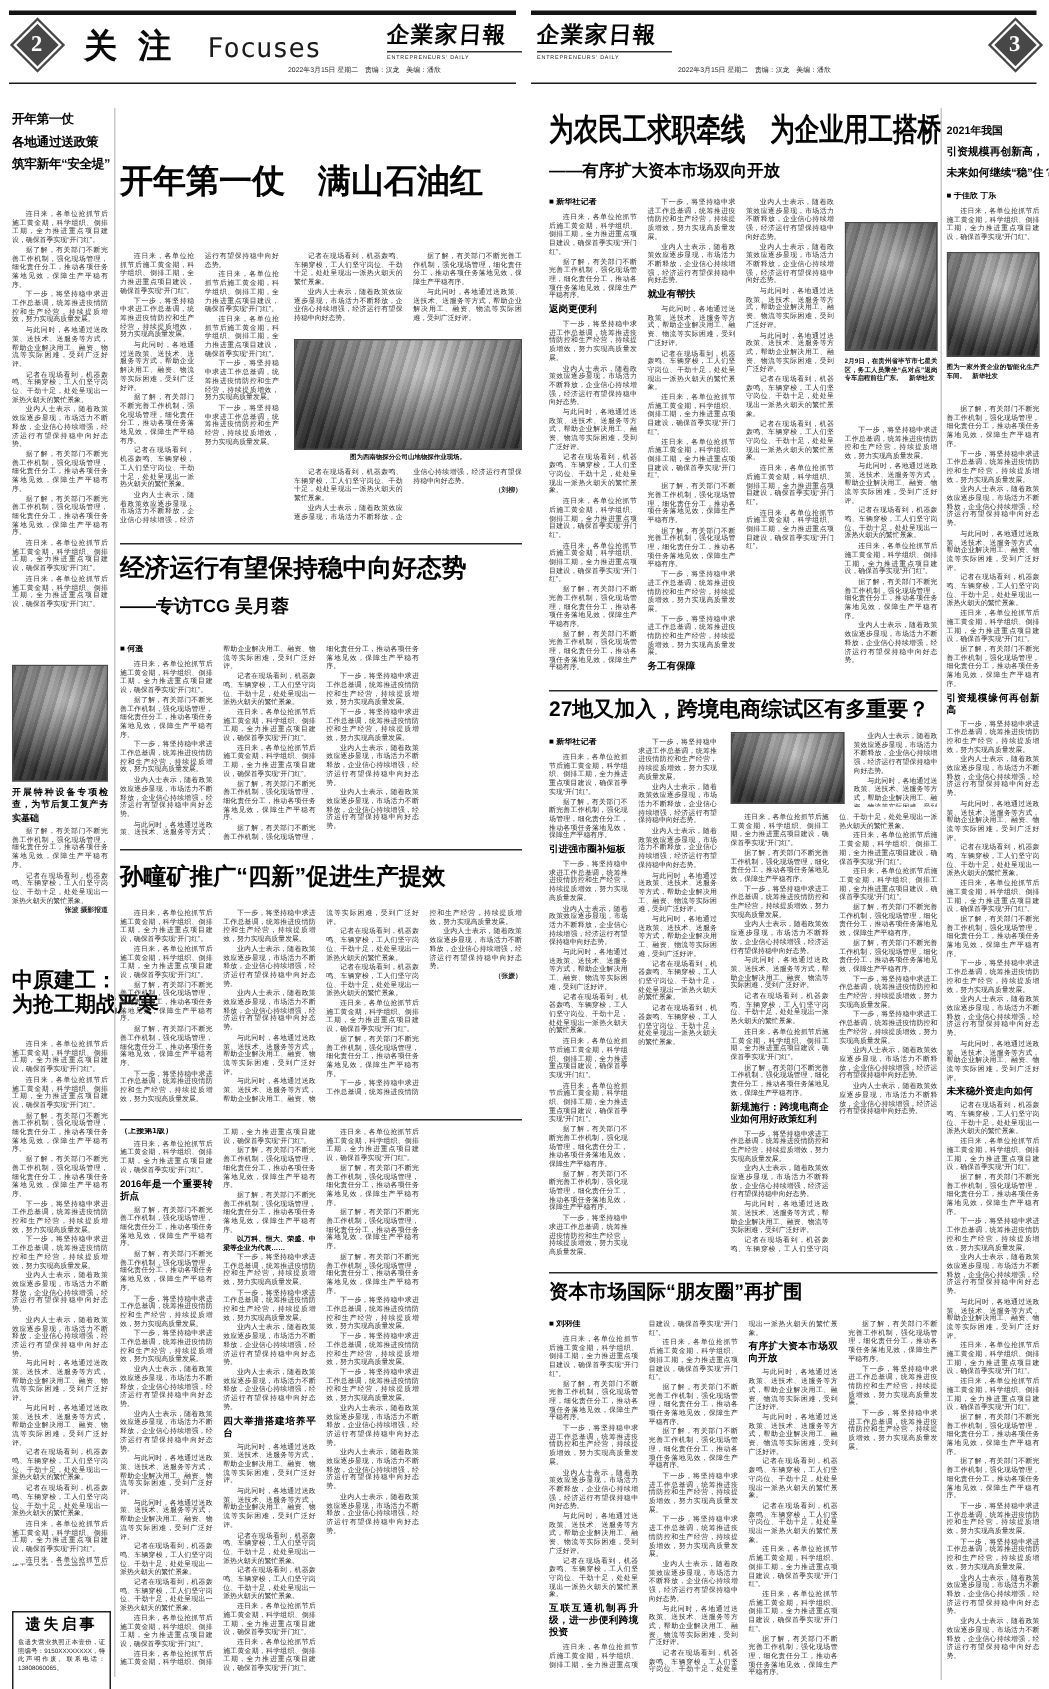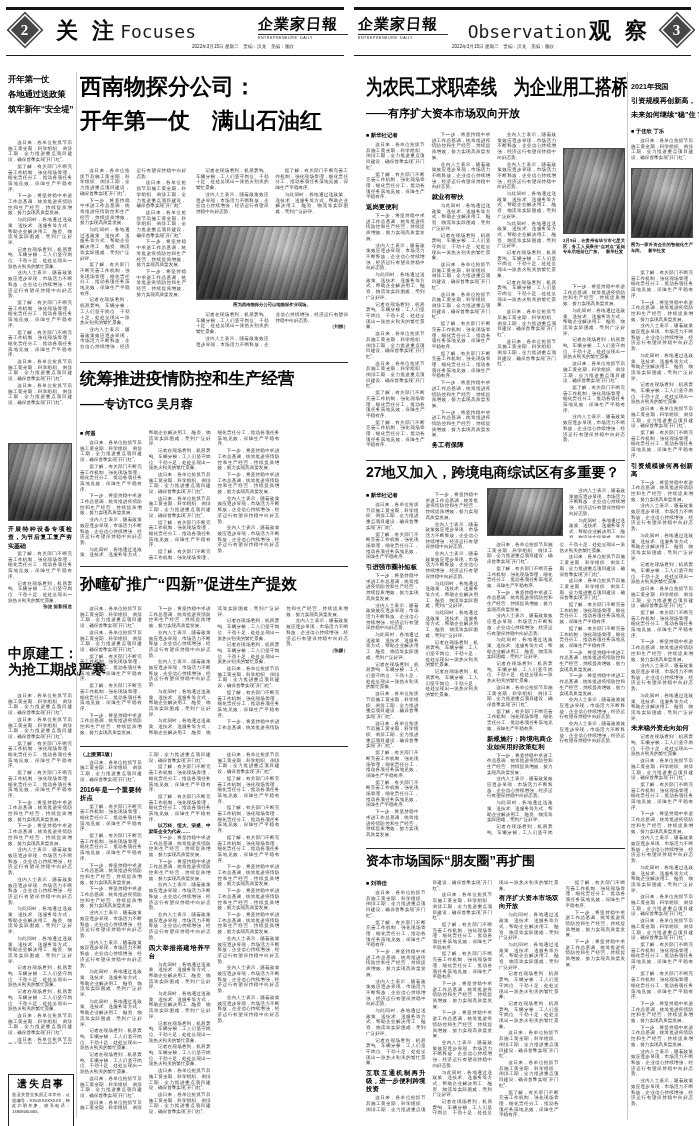--- a/index.html
+++ b/index.html
@@ -19,21 +19,21 @@
   .vline{position:absolute;width:1px;background:#c9c9c9;}
   .hr{position:absolute;height:1px;background:#2b2b2b;}
 
   .badge{position:absolute;width:26px;height:26px;background:#474747;transform:rotate(45deg);
          box-shadow:inset 0 0 0 1.5px #474747, inset 0 0 0 3px #ffffff;
          display:flex;align-items:center;justify-content:center;}
   .badge span{transform:rotate(-45deg);color:#fff;font:700 15px var(--serif);}
 
   .section-title{position:absolute;display:flex;align-items:baseline;white-space:nowrap;}
   .sec-cn{font:900 22px/1 var(--sans);letter-spacing:4px;color:#0a0a0a;}
-  .sec-en{font:400 18px/1 var(--mono);color:#1c1c1c;margin:0 2px;}
+  .sec-en{font:400 18px/1 var(--mono);color:#1c1c1c;margin:0 20px;}
 
   .masthead{position:absolute;width:90px;}
   .mh-cn{font:900 15px/1.1 var(--serif);letter-spacing:1px;color:#050505;transform:skewX(-4deg);white-space:nowrap;}
   .mh-en{font-size:3.6px;letter-spacing:.55px;color:#222;border-top:1px solid #333;margin-top:1px;padding-top:1px;white-space:nowrap;}
 
   .dateline{position:absolute;font-size:4.6px;color:#1f1f1f;white-space:nowrap;}
 
   .h{position:absolute;font-weight:900;color:#050505;font-family:var(--sans);white-space:nowrap;}
   .h.squeeze{transform-origin:left top;}
   .subh{position:absolute;font-weight:700;color:#050505;white-space:nowrap;}
@@ -136,21 +136,20 @@
       <div class="para">连日来，各单位抢抓节后施工黄金期，科学组织、倒排工期，全力推进重点项目建设，确保首季实现“开门红”。</div>
     </div>
 
   <div class="notice" style="left:2px;top:1052px;width:58px;height:50px;margin-top:18px;">
     <div class="notice-title">遗失启事</div>
     <div class="notice-body">兹遗失营业执照正本壹份，证照编号：9150XXXXXXXX，特此声明作废。联系电话：13808060065。</div>
   </div>
 
   <div class="vline" style="left:70px;top:68px;height:1046px;"></div>
 
-  <div class="h" style="left:74px;top:70px;font-size:22px;line-height:26px;">西南物探分公司：</div>
   <div class="h" style="left:74px;top:104px;font-size:22px;line-height:26px;text-align:right;">开年第一仗　满山石油红</div>
 
   <div class="colblock" style="left:74px;top:164px;width:106px;height:184px;column-count:2;">
       <div class="para">连日来，各单位抢抓节后施工黄金期，科学组织、倒排工期，全力推进重点项目建设，确保首季实现“开门红”。</div>
       <div class="para">下一步，将坚持稳中求进工作总基调，统筹推进疫情防控和生产经营，持续提质增效，努力实现高质量发展。</div>
       <div class="para">与此同时，各地通过送政策、送技术、送服务等方式，帮助企业解决用工、融资、物流等实际困难，受到广泛好评。</div>
       <div class="para">据了解，有关部门不断完善工作机制，强化现场管理，细化责任分工，推动各项任务落地见效，保障生产平稳有序。</div>
       <div class="para">记者在现场看到，机器轰鸣、车辆穿梭，工人们坚守岗位、干劲十足，处处呈现出一派热火朝天的繁忙景象。</div>
       <div class="para">业内人士表示，随着政策效应逐步显现，市场活力不断释放，企业信心持续增强，经济运行有望保持稳中向好态势。</div>
       <div class="para">连日来，各单位抢抓节后施工黄金期，科学组织、倒排工期，全力推进重点项目建设，确保首季实现“开门红”。</div>
@@ -167,21 +166,21 @@
   <div class="ph ph-land" style="left:190px;top:222px;width:152px;height:74px;"></div>
   <div class="caption center" style="left:190px;top:298px;width:152px;height:7px;">图为西南物探分公司山地物探作业现场。</div>
   <div class="colblock" style="left:190px;top:308px;width:152px;height:44px;column-count:2;">
       <div class="para">记者在现场看到，机器轰鸣、车辆穿梭，工人们坚守岗位、干劲十足，处处呈现出一派热火朝天的繁忙景象。</div>
       <div class="para">业内人士表示，随着政策效应逐步显现，市场活力不断释放，企业信心持续增强，经济运行有望保持稳中向好态势。</div>
       <div class="credit">（刘柳）</div>
     </div>
 
   <div class="hr" style="left:74px;top:358px;width:268px;"></div>
 
-  <div class="h" style="left:74px;top:364px;font-size:16.5px;">统筹推进疫情防控和生产经营</div>
+  <div class="h" style="left:74px;top:364px;font-size:16.5px;">经济运行有望保持稳中向好态势</div>
   <div class="subh" style="left:74px;top:392px;font-size:12px;">——专访TCG 吴月蓉</div>
   <div class="colblock" style="left:74px;top:426px;width:268px;height:132px;column-count:4;">
       <div class="byline">■ 何遥</div>
       <div class="para">连日来，各单位抢抓节后施工黄金期，科学组织、倒排工期，全力推进重点项目建设，确保首季实现“开门红”。</div>
       <div class="para">据了解，有关部门不断完善工作机制，强化现场管理，细化责任分工，推动各项任务落地见效，保障生产平稳有序。</div>
       <div class="para">下一步，将坚持稳中求进工作总基调，统筹推进疫情防控和生产经营，持续提质增效，努力实现高质量发展。</div>
       <div class="para">业内人士表示，随着政策效应逐步显现，市场活力不断释放，企业信心持续增强，经济运行有望保持稳中向好态势。</div>
       <div class="para">与此同时，各地通过送政策、送技术、送服务等方式，帮助企业解决用工、融资、物流等实际困难，受到广泛好评。</div>
       <div class="para">记者在现场看到，机器轰鸣、车辆穿梭，工人们坚守岗位、干劲十足，处处呈现出一派热火朝天的繁忙景象。</div>
       <div class="para">连日来，各单位抢抓节后施工黄金期，科学组织、倒排工期，全力推进重点项目建设，确保首季实现“开门红”。</div>
@@ -262,24 +261,20 @@
 </div>
 
 <div class="page" id="pageR">
   <div class="topbar" style="left:0;top:3px;width:337px;"></div>
 
   <div class="masthead" style="left:4px;top:12px;">
     <div class="mh-cn">企業家日報</div>
     <div class="mh-en">ENTREPRENEURS' DAILY</div>
   </div>
   <div class="dateline" style="left:98px;top:40px;">2022年3月15日 星期二　责编：汉龙　美编：潘欣</div>
-  <div class="section-title" style="right:44px;top:16px;">
-    <span class="sec-en">Observation</span>
-    <span class="sec-cn">观 察</span>
-  </div>
   <div class="badge" style="right:5px;top:13px;">
     <span>3</span>
   </div>
   <div class="hline" style="left:0;top:51px;width:337px;"></div>
 
   <div class="h squeeze" style="left:12px;top:70px;font-size:21px;line-height:25px;transform:scaleX(0.78);">为农民工求职牵线　为企业用工搭桥</div>
   <div class="subh" style="left:12px;top:102px;font-size:11px;">——有序扩大资本市场双向开放</div>
 
   <div class="colblock" style="left:12px;top:128px;width:190px;height:326px;column-count:3;">
       <div class="byline">■ 新华社记者</div>

